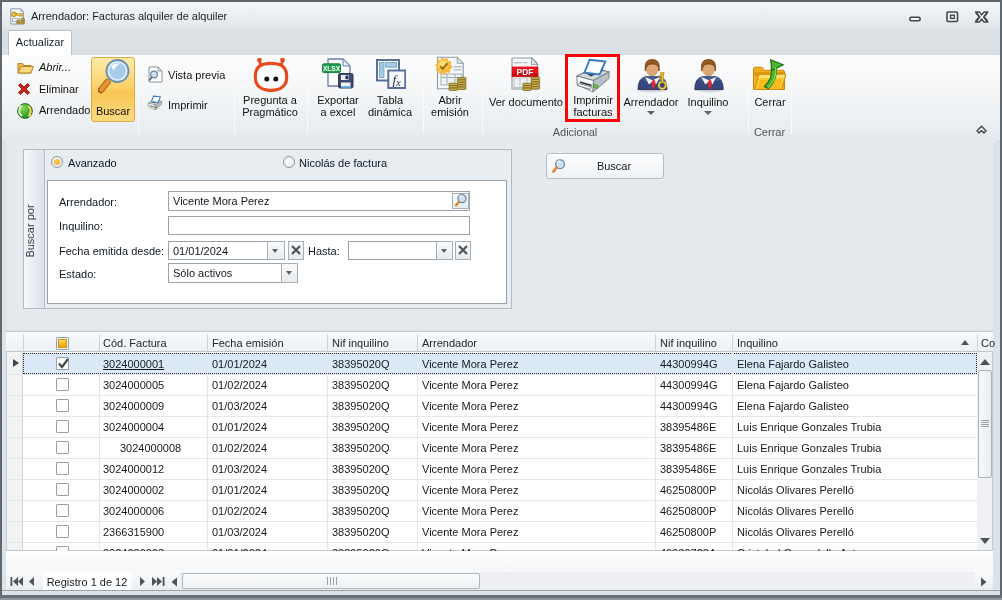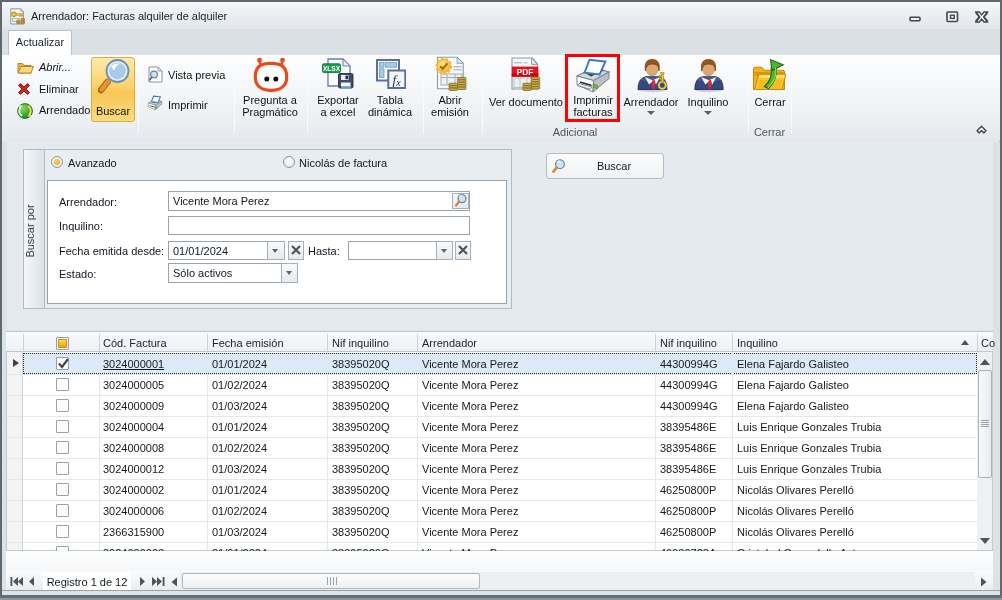--- a/index.html
+++ b/index.html
@@ -416,21 +416,21 @@
 <div class="abs cell" style="left:332px;top:400px;">38395020Q</div>
 <div class="abs cell" style="left:422px;top:400px;">Vicente Mora Perez</div>
 <div class="abs cell" style="left:660px;top:400px;">44300994G</div>
 <div class="abs cell" style="left:737px;top:400px;">Elena Fajardo Galisteo</div>
 <div class="abs cell" style="left:103px;top:421px;">3024000004</div>
 <div class="abs cell" style="left:212px;top:421px;">01/01/2024</div>
 <div class="abs cell" style="left:332px;top:421px;">38395020Q</div>
 <div class="abs cell" style="left:422px;top:421px;">Vicente Mora Perez</div>
 <div class="abs cell" style="left:660px;top:421px;">38395486E</div>
 <div class="abs cell" style="left:737px;top:421px;">Luis Enrique Gonzales Trubia</div>
-<div class="abs cell" style="left:103px;top:442px;">3024000008</div>
+<div class="abs cell" style="left:120px;top:442px;">3024000008</div>
 <div class="abs cell" style="left:212px;top:442px;">01/02/2024</div>
 <div class="abs cell" style="left:332px;top:442px;">38395020Q</div>
 <div class="abs cell" style="left:422px;top:442px;">Vicente Mora Perez</div>
 <div class="abs cell" style="left:660px;top:442px;">38395486E</div>
 <div class="abs cell" style="left:737px;top:442px;">Luis Enrique Gonzales Trubia</div>
 <div class="abs cell" style="left:103px;top:463px;">3024000012</div>
 <div class="abs cell" style="left:212px;top:463px;">01/03/2024</div>
 <div class="abs cell" style="left:332px;top:463px;">38395020Q</div>
 <div class="abs cell" style="left:422px;top:463px;">Vicente Mora Perez</div>
 <div class="abs cell" style="left:660px;top:463px;">38395486E</div>

